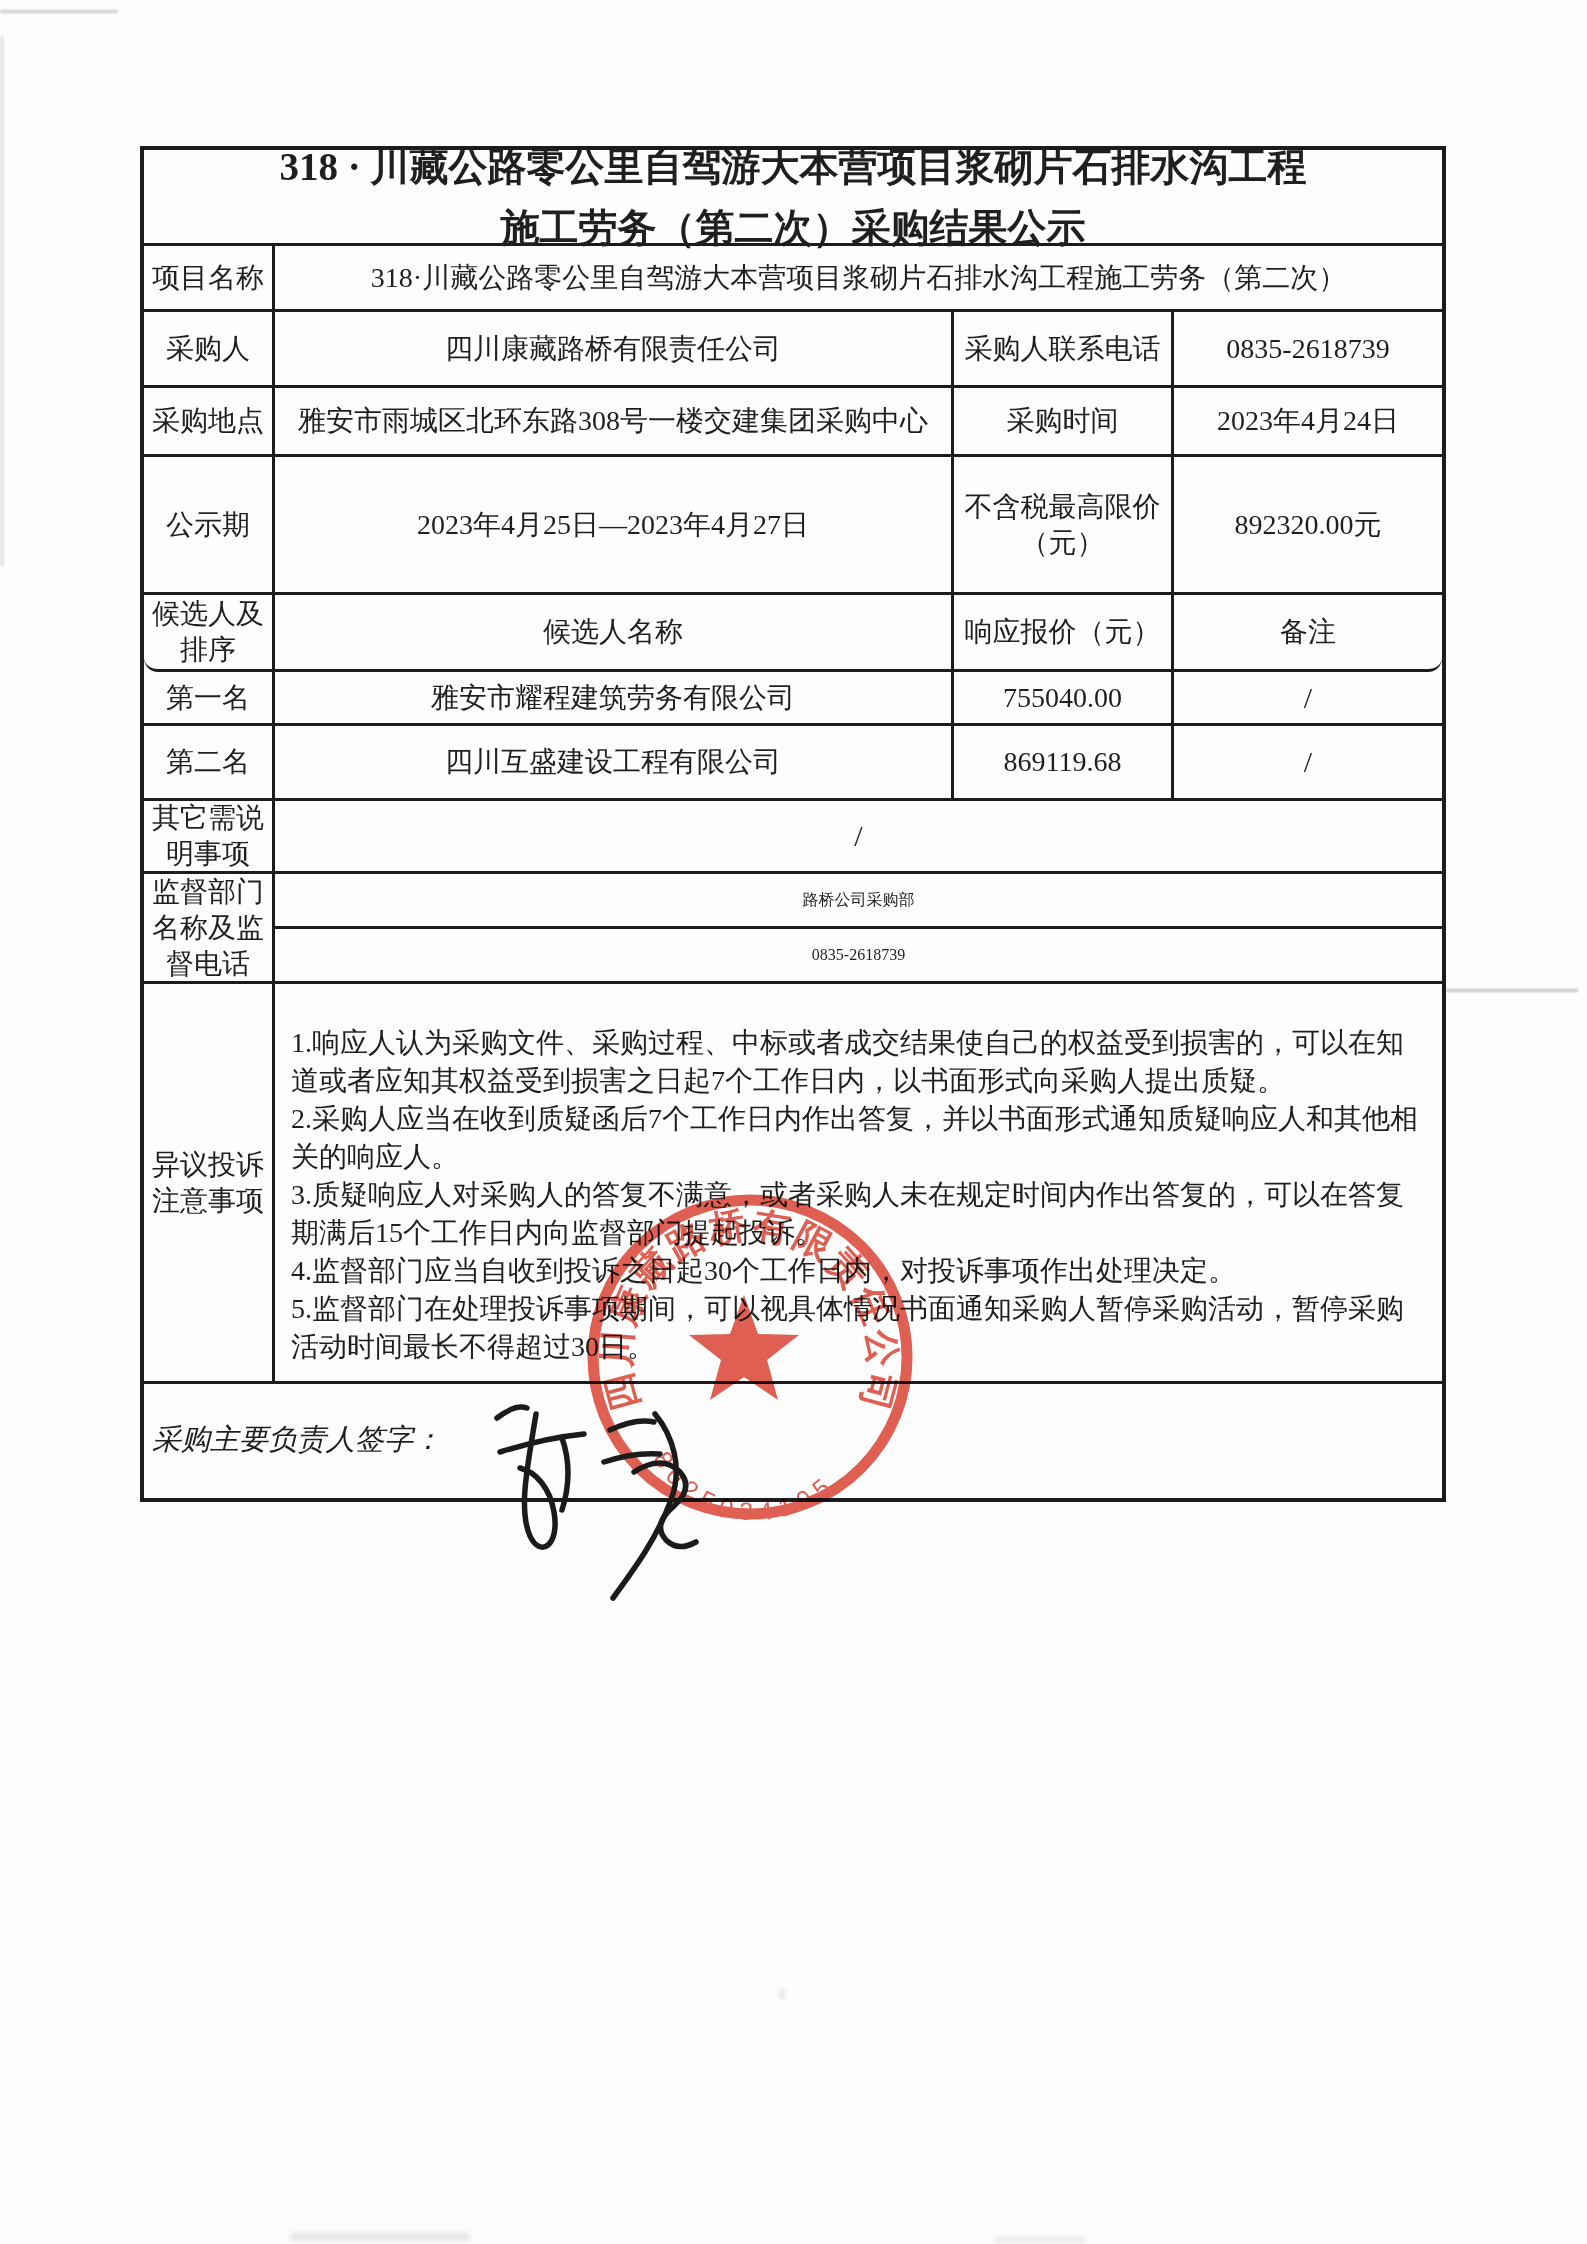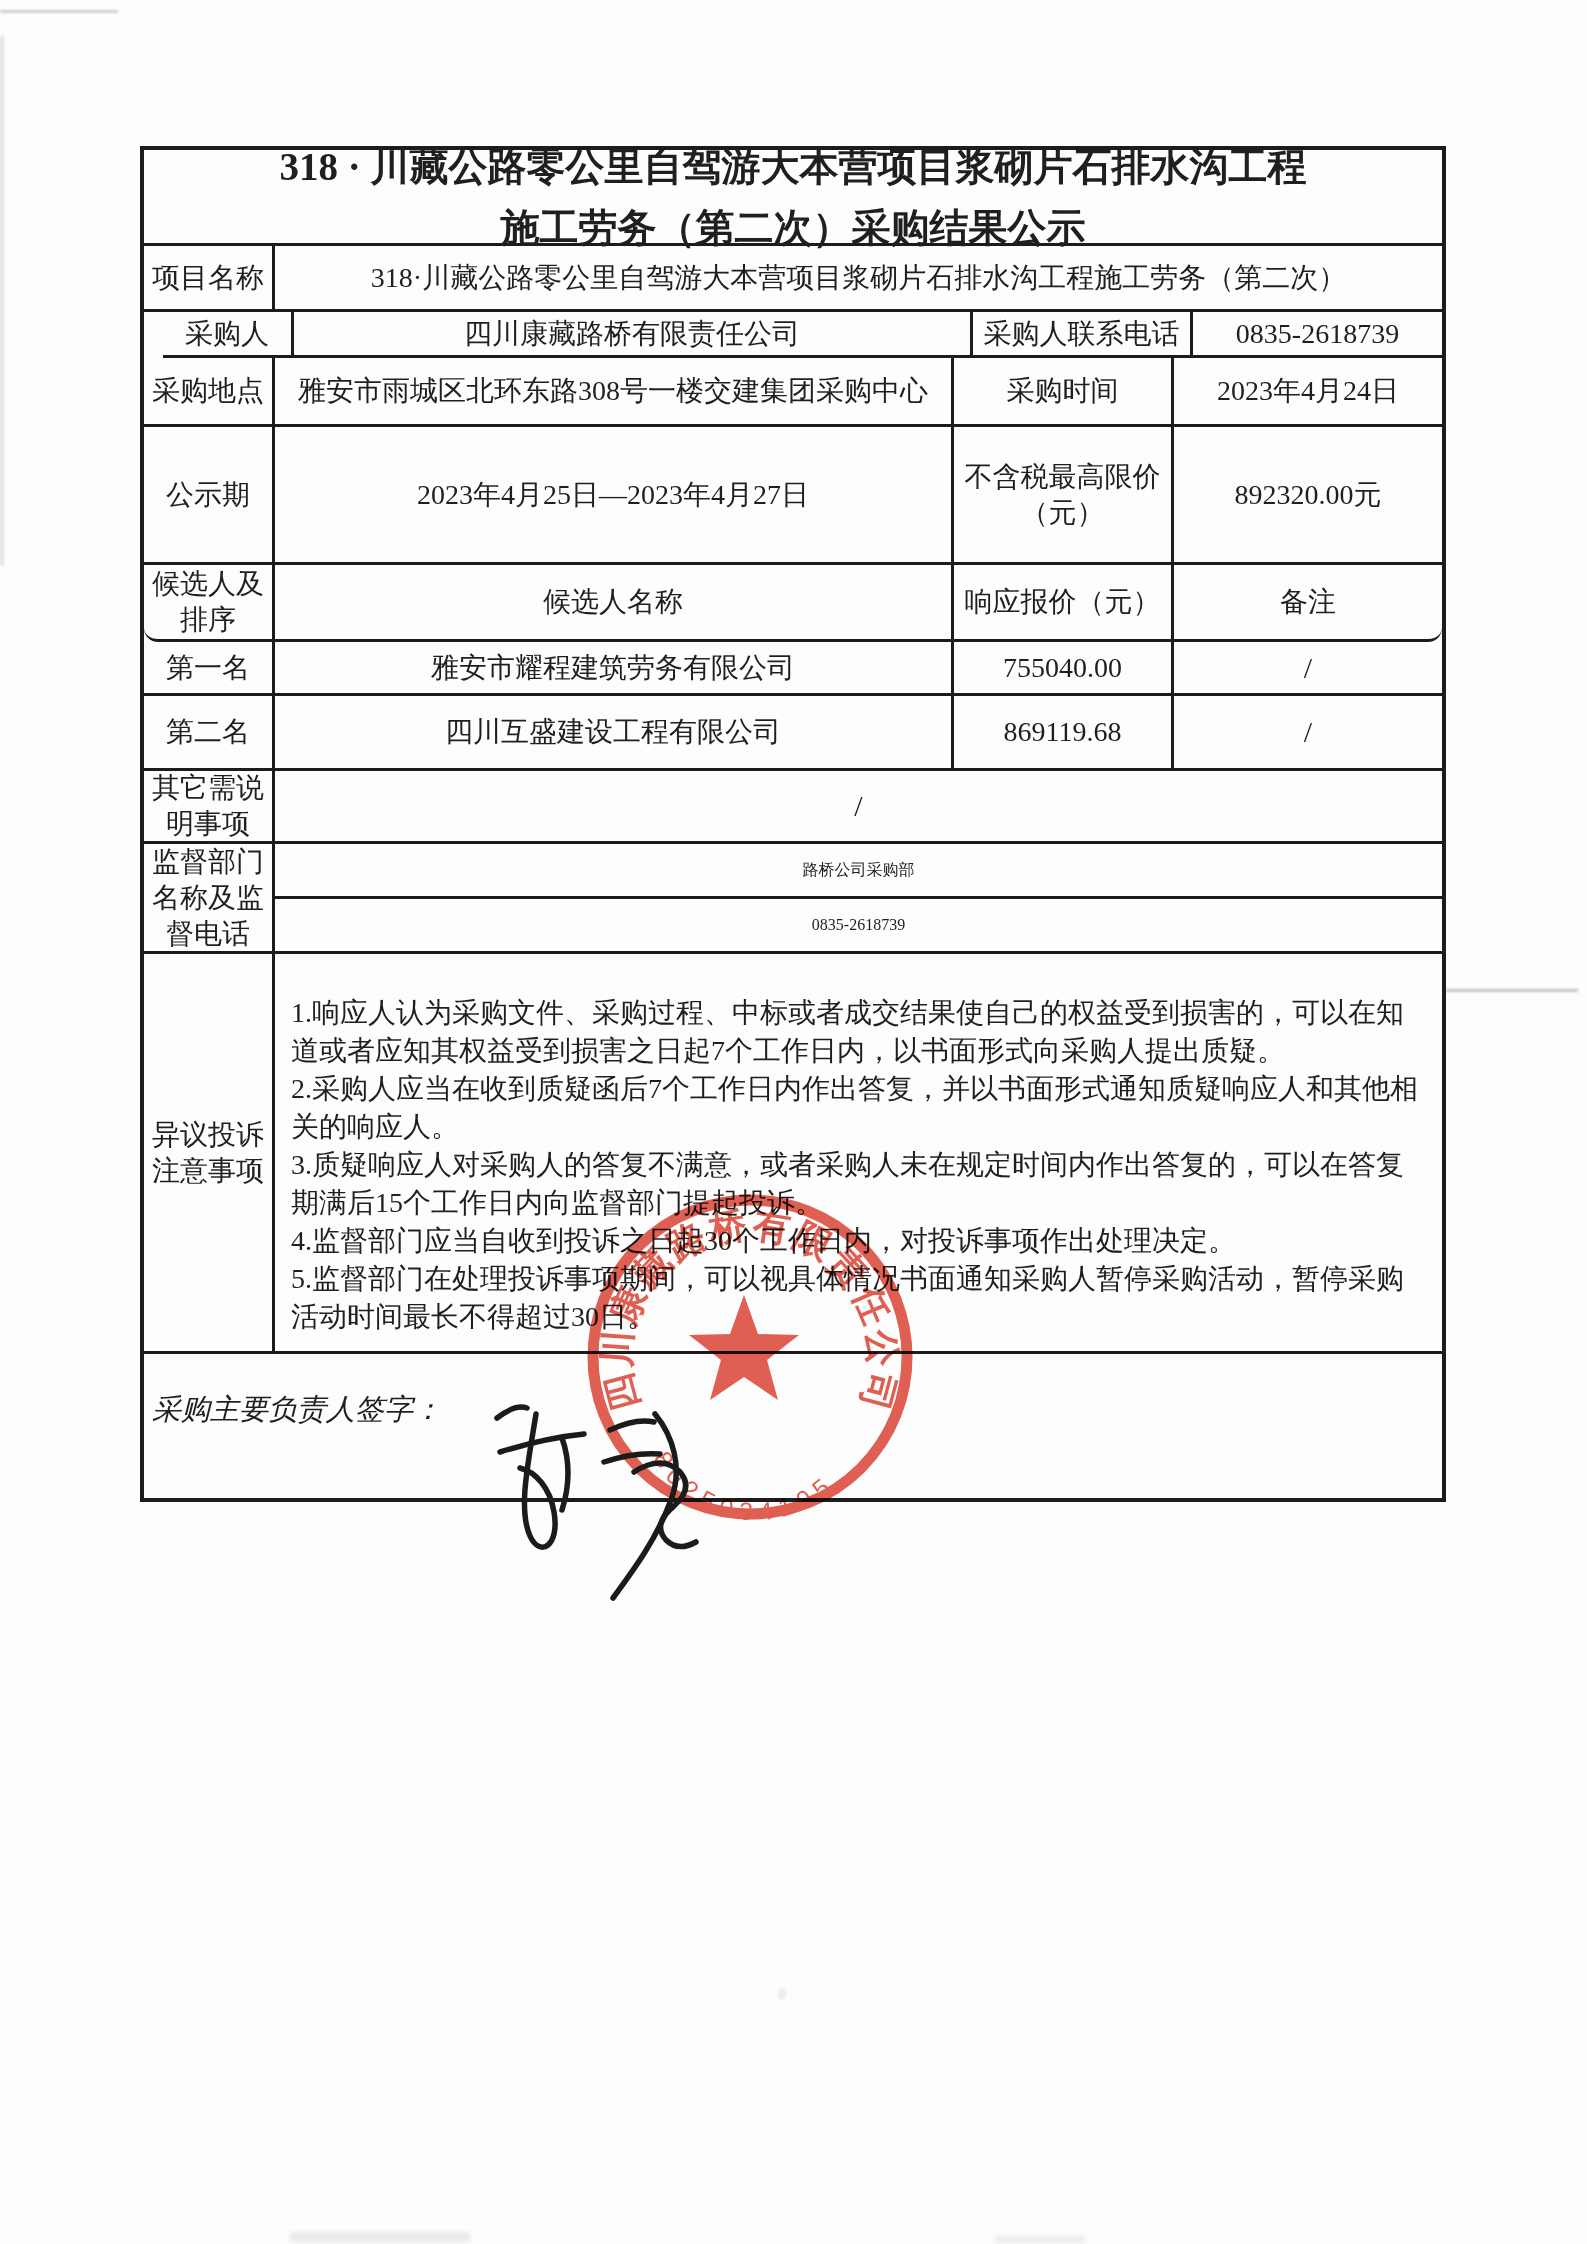--- a/index.html
+++ b/index.html
@@ -31,21 +31,21 @@
   }
   .cell:last-child{border-right:none;}
   .c1{width:131px;flex:none;}
   .c2{width:679px;flex:none;}
   .c3{width:220px;flex:none;}
   .c4{flex:1;}
   .cmerge{flex:1;border-radius:15px;}
   .title-row{height:96px;}
   .title-cell{flex:1;flex-direction:column;font-weight:bold;font-size:39px;line-height:47px;border-right:none;}
   .r-project{height:66px;}
-  .r-purchaser{height:46px;margin-left:19px;}
+  .r-purchaser{height:76px;}
   .r-location{height:69px;justify-content:center;}
   .r-period{height:138px;}
   .r-header{height:77px;border-radius:14px;}
   .r-first{height:54px;}
   .r-second{height:75px;}
   .r-other{height:73px;}
   .r-supervise{height:110px;}
   .r-objection{height:400px;}
   .r-sign{height:111px;border-bottom:none;}
   .sup-right{flex:1;display:flex;flex-direction:column;}

